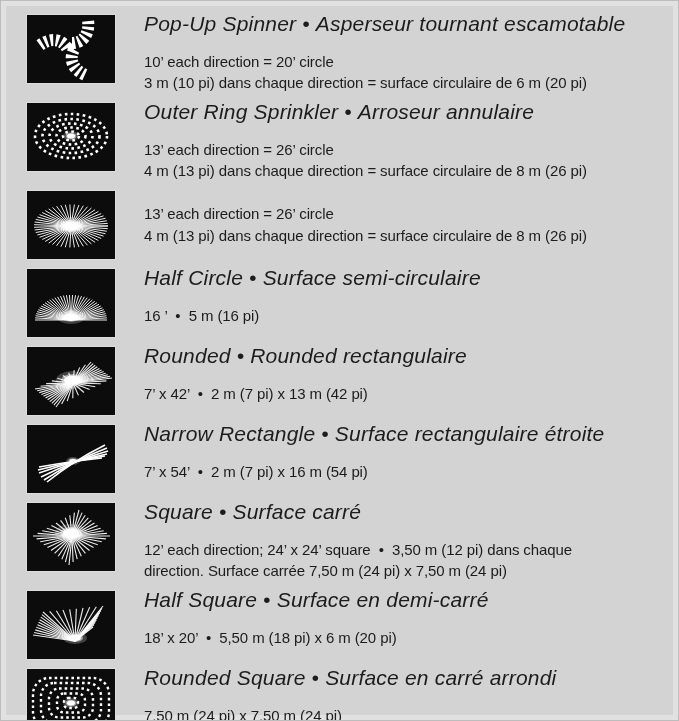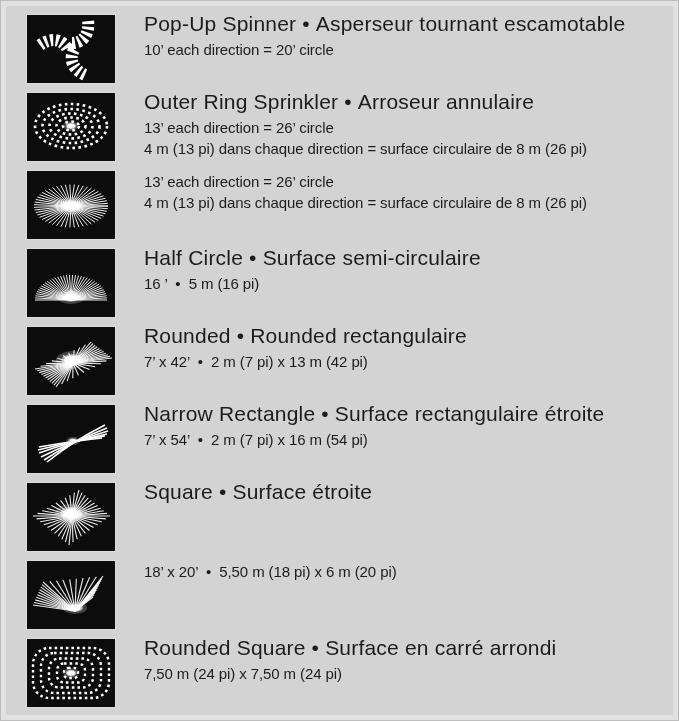--- a/index.html
+++ b/index.html
@@ -18,24 +18,24 @@
   .row{display:flex;align-items:flex-start;margin-bottom:10px;}
   .thumb{
     width:88px;height:68px;flex:none;
     background:var(--thumb-bg,#0c0c0c);
     box-shadow:0 0 0 1px #dcdcdc;
   }
   .thumb svg{display:block;width:100%;height:100%;}
   .info{margin-left:29px;margin-top:-3px;min-width:0;}
   .title{
     font-size:21px;line-height:1.12;letter-spacing:.2px;
-    white-space:nowrap;font-weight:400;
+    white-space:nowrap;font-weight:400;font-style:italic;
   }
   .t-sep{margin:0 6px;}
-  .lines{margin-top:3px;}
+  .lines{margin-top:15px;}
   .line{
     font-size:15px;line-height:1.42;letter-spacing:-.1px;
     white-space:pre;
   }
 </style>
 </head>
 <body>
 
 <div class="page">
   <div class="rows" id="rows">
@@ -53,20 +53,21 @@
             </g>
             <circle cx="44" cy="32" r="3.5" fill="#ffffff"></circle>
           </svg>
     </div>
     <div class="info">
       <div class="title">
         <span class="t-en">Pop-Up Spinner</span><span class="t-sep">•</span><span class="t-fr">Asperseur tournant escamotable</span>
       </div>
       <div class="lines">
             <div class="line">10’ each direction = 20’ circle</div>
+            <div class="line">3 m (10 pi) dans chaque direction = surface circulaire de 6 m (20 pi)</div>
           </div>
     </div>
   </div>
       <div class="row">
     <div class="thumb">
       <svg viewBox="0 0 88 68">
             <ellipse cx="44" cy="33" rx="36" ry="22" fill="none" stroke="#ffffff" stroke-width="2.6" stroke-dasharray="2.6 3.4"></ellipse>
             <ellipse cx="44" cy="33" rx="28.5" ry="17" fill="none" stroke="#ffffff" stroke-width="2.6" stroke-dasharray="2.6 3.4"></ellipse>
             <ellipse cx="44" cy="33" rx="21.5" ry="12.5" fill="none" stroke="#ffffff" stroke-width="2.6" stroke-dasharray="2.6 3.4"></ellipse>
             <ellipse cx="44" cy="33" rx="14.5" ry="8.5" fill="none" stroke="#ffffff" stroke-width="2.6" stroke-dasharray="2.6 3.4"></ellipse>
@@ -331,22 +332,26 @@
             <line x1="45" y1="33" x2="16.8" y2="41.7" stroke="#ffffff" stroke-width="1.1" stroke-opacity="0.92"></line>
             <line x1="45" y1="33" x2="13.2" y2="38.8" stroke="#ffffff" stroke-width="1.1" stroke-opacity="0.92"></line>
             <line x1="45" y1="33" x2="9.600000000000001" y2="35.9" stroke="#ffffff" stroke-width="1.1" stroke-opacity="0.92"></line>
             <ellipse cx="44" cy="30" rx="16" ry="9" fill="#ffffff" fill-opacity="0.22"></ellipse>
             <ellipse cx="44" cy="30" rx="10.8" ry="6.075" fill="#ffffff" fill-opacity="0.5"></ellipse>
             <ellipse cx="44" cy="30" rx="8" ry="4.5" fill="#ffffff"></ellipse>
           </svg>
     </div>
     <div class="info">
       <div class="title">
-        <span class="t-en">Square</span><span class="t-sep">•</span><span class="t-fr">Surface étroite</span>
-      </div>
+        <span class="t-en">Square</span><span class="t-sep">•</span><span class="t-fr">Surface carré</span>
+      </div>
+      <div class="lines">
+            <div class="line">12’ each direction; 24’ x 24’ square  •  3,50 m (12 pi) dans chaque</div>
+            <div class="line">direction. Surface carrée 7,50 m (24 pi) x 7,50 m (24 pi)</div>
+          </div>
     </div>
   </div>
       <div class="row">
     <div class="thumb">
       <svg viewBox="0 0 88 68">
             <line x1="48" y1="50" x2="6" y2="44" stroke="#ffffff" stroke-width="1.1" stroke-opacity="0.92"></line>
             <line x1="48" y1="50" x2="7.111111111111111" y2="41.44444444444444" stroke="#ffffff" stroke-width="1.1" stroke-opacity="0.92"></line>
             <line x1="48" y1="50" x2="8.222222222222221" y2="38.888888888888886" stroke="#ffffff" stroke-width="1.1" stroke-opacity="0.92"></line>
             <line x1="48" y1="50" x2="9.333333333333332" y2="36.333333333333336" stroke="#ffffff" stroke-width="1.1" stroke-opacity="0.92"></line>
             <line x1="48" y1="50" x2="10.444444444444445" y2="33.77777777777778" stroke="#ffffff" stroke-width="1.1" stroke-opacity="0.92"></line>
@@ -372,20 +377,23 @@
             <line x1="48" y1="50" x2="69.33333333333333" y2="29" stroke="#ffffff" stroke-width="1.1" stroke-opacity="0.92"></line>
             <line x1="48" y1="50" x2="68.22222222222223" y2="31.333333333333332" stroke="#ffffff" stroke-width="1.1" stroke-opacity="0.92"></line>
             <line x1="48" y1="50" x2="67.11111111111111" y2="33.666666666666664" stroke="#ffffff" stroke-width="1.1" stroke-opacity="0.92"></line>
             <line x1="48" y1="50" x2="66" y2="36" stroke="#ffffff" stroke-width="1.1" stroke-opacity="0.92"></line>
             <ellipse cx="48" cy="47" rx="12" ry="6" fill="#ffffff" fill-opacity="0.22"></ellipse>
             <ellipse cx="48" cy="47" rx="8.100000000000001" ry="4.050000000000001" fill="#ffffff" fill-opacity="0.5"></ellipse>
             <ellipse cx="48" cy="47" rx="6" ry="3" fill="#ffffff"></ellipse>
           </svg>
     </div>
     <div class="info">
+      <div class="title">
+        <span class="t-en">Half Square</span><span class="t-sep">•</span><span class="t-fr">Surface en demi-carré</span>
+      </div>
       <div class="lines">
             <div class="line">18’ x 20’  •  5,50 m (18 pi) x 6 m (20 pi)</div>
           </div>
     </div>
   </div>
       <div class="row">
     <div class="thumb">
       <svg viewBox="0 0 88 68">
             <rect x="6" y="9" width="76" height="50" rx="16" fill="none" stroke="#ffffff" stroke-width="2.4" stroke-dasharray="2.6 3"></rect>
             <rect x="14" y="14" width="60" height="40" rx="13" fill="none" stroke="#ffffff" stroke-width="2.4" stroke-dasharray="2.6 3"></rect>

